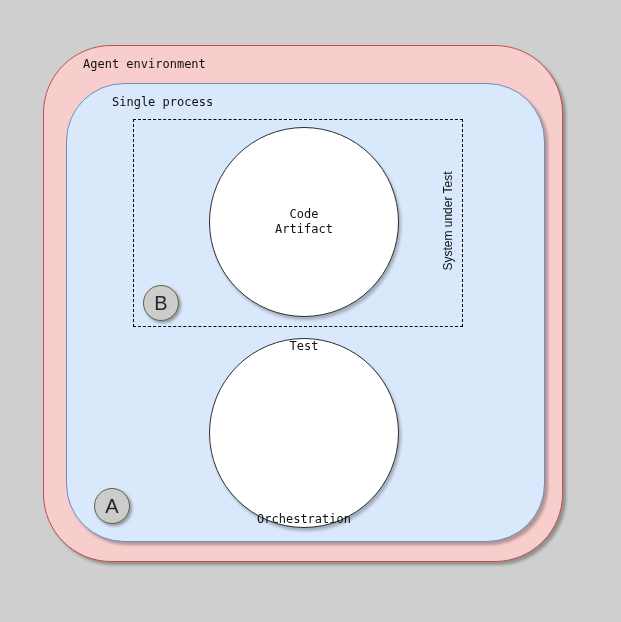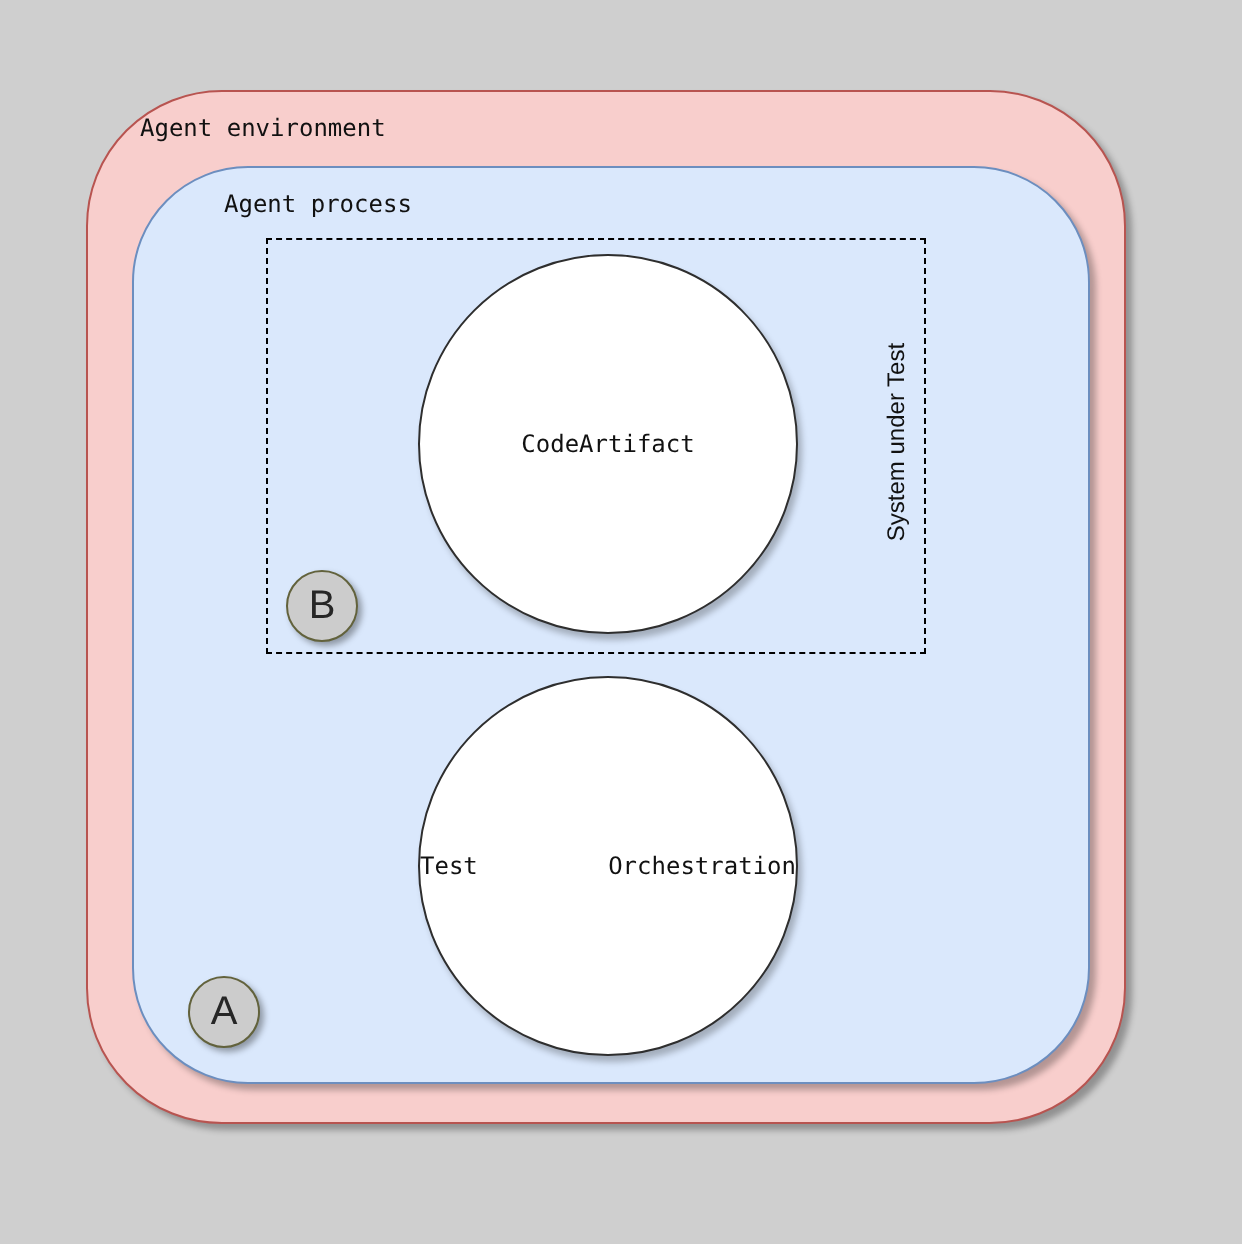--- a/index.html
+++ b/index.html
@@ -36,41 +36,41 @@
     border-radius:68px;
     box-shadow:3px 3px 3px rgba(0,0,0,0.30);
   }
   .single-process{
     left:66px; top:83px; width:479px; height:459px;
     background:var(--process-fill);
     border:1px solid var(--process-stroke);
     border-radius:58px;
     box-shadow:3px 3px 3px rgba(0,0,0,0.28);
   }
-  .agent-env-label{ left:70px; top:57px; }
+  .agent-env-label{ left:83px; top:57px; }
   .single-process-label{ left:112px; top:95px; }
   .sut-box{
     left:133px; top:119px; width:330px; height:208px;
     border:1px dashed #000000;
     background:transparent;
   }
   .sut-label{
     left:378px; top:213px; width:140px; height:16px;
     transform:rotate(-90deg);
     font-family:"Liberation Sans", sans-serif;
     font-size:12px; line-height:16px;
     text-align:center; white-space:nowrap;
   }
   .node-circle{
     width:190px; height:190px;
     background:var(--circle-fill);
     border:1px solid var(--circle-stroke);
     border-radius:50%;
     box-shadow:2px 3px 3px rgba(0,0,0,0.25);
-    display:flex; flex-direction:row;
+    display:flex; flex-direction:column;
     align-items:center; justify-content:center;
     text-align:center;
     font-size:12px; line-height:15px;
   }
   .code-artifact{ left:209px; top:127px; }
   .test-orchestration{ left:209px; top:338px;justify-content:space-between; }
   .badge{
     width:36px; height:36px;
     background:var(--badge-fill);
     border:1px solid var(--badge-stroke);
@@ -83,21 +83,21 @@
   .badge-b{ left:143px; top:285px; }
   .badge-a{ left:94px;  top:488px; }
 </style>
 </head>
 <body>
 
 <div class="abs agent-env"></div>
 <div class="abs container-label agent-env-label">Agent environment</div>
 
 <div class="abs single-process"></div>
-<div class="abs container-label single-process-label">Agent process</div>
+<div class="abs container-label single-process-label">Single process</div>
 
 <div class="abs sut-box"></div>
 <div class="abs sut-label">System under Test</div>
 
 <div class="abs node-circle code-artifact">
   <span>Code</span>
   <span>Artifact</span>
 </div>
 
 <div class="abs node-circle test-orchestration">

